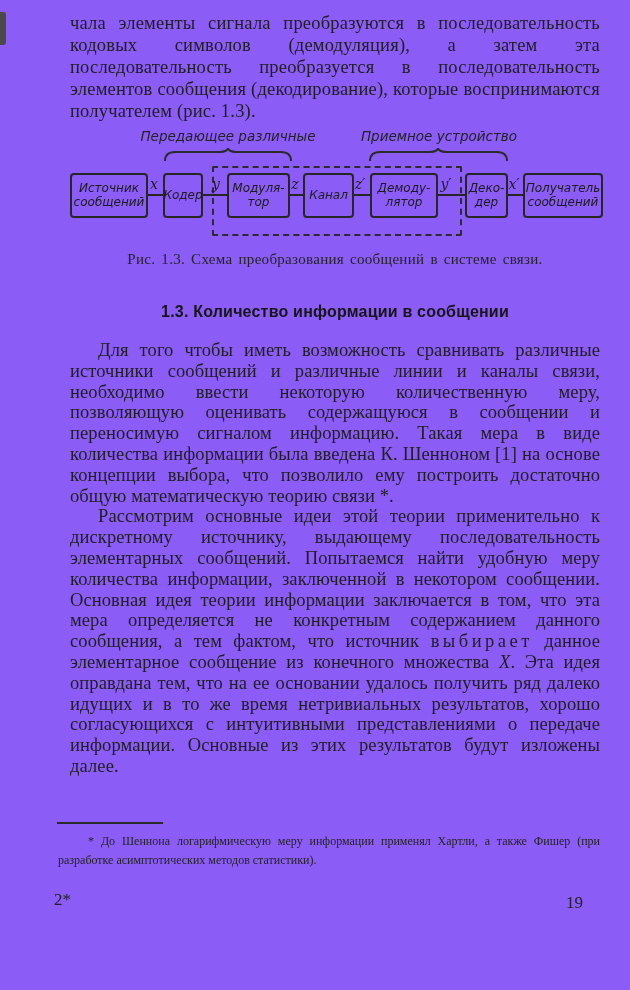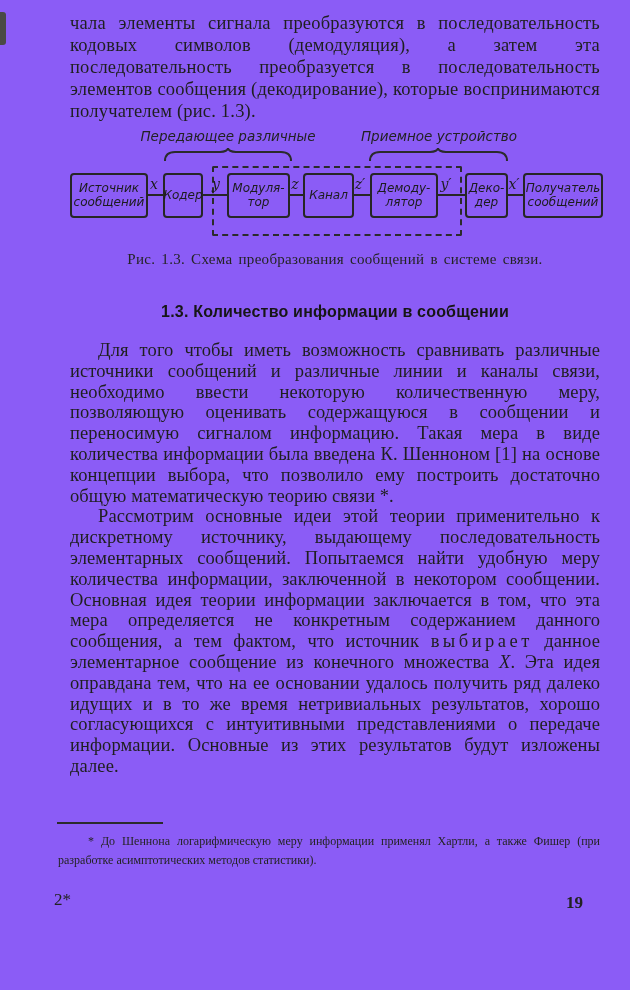--- a/index.html
+++ b/index.html
@@ -56,21 +56,21 @@
   }
   .bodytext p{margin:0;text-indent:28px;}
   .sperr{letter-spacing:3.5px;}
   .mathvar{font-style:italic;}
   .fn-rule{position:absolute;left:57px;top:822px;width:106px;height:2px;background:#2b2b2b;}
   .footnote{
     position:absolute;left:58px;top:832px;width:542px;
     font-size:12px;line-height:19px;text-align:justify;text-indent:30px;color:#242424;
   }
   .sig-mark{position:absolute;left:54px;top:890px;font-size:17px;color:#222;}
-  .page-num{position:absolute;left:566px;top:893px;font-size:17px;color:#222;font-weight:bold;}
+  .page-num{position:absolute;left:566px;top:893px;font-size:17px;color:#222;}
 </style>
 </head>
 <body>
 
 <div class="page">
 
   <div class="ink-blob"></div>
 
   <div class="intro">чала элементы сигнала преобразуются в последовательность кодовых символов (демодуляция), а затем эта последовательность преобразуется в последовательность элементов сообщения (декодирование), которые воспринимаются получателем (рис. 1.3).</div>
 

